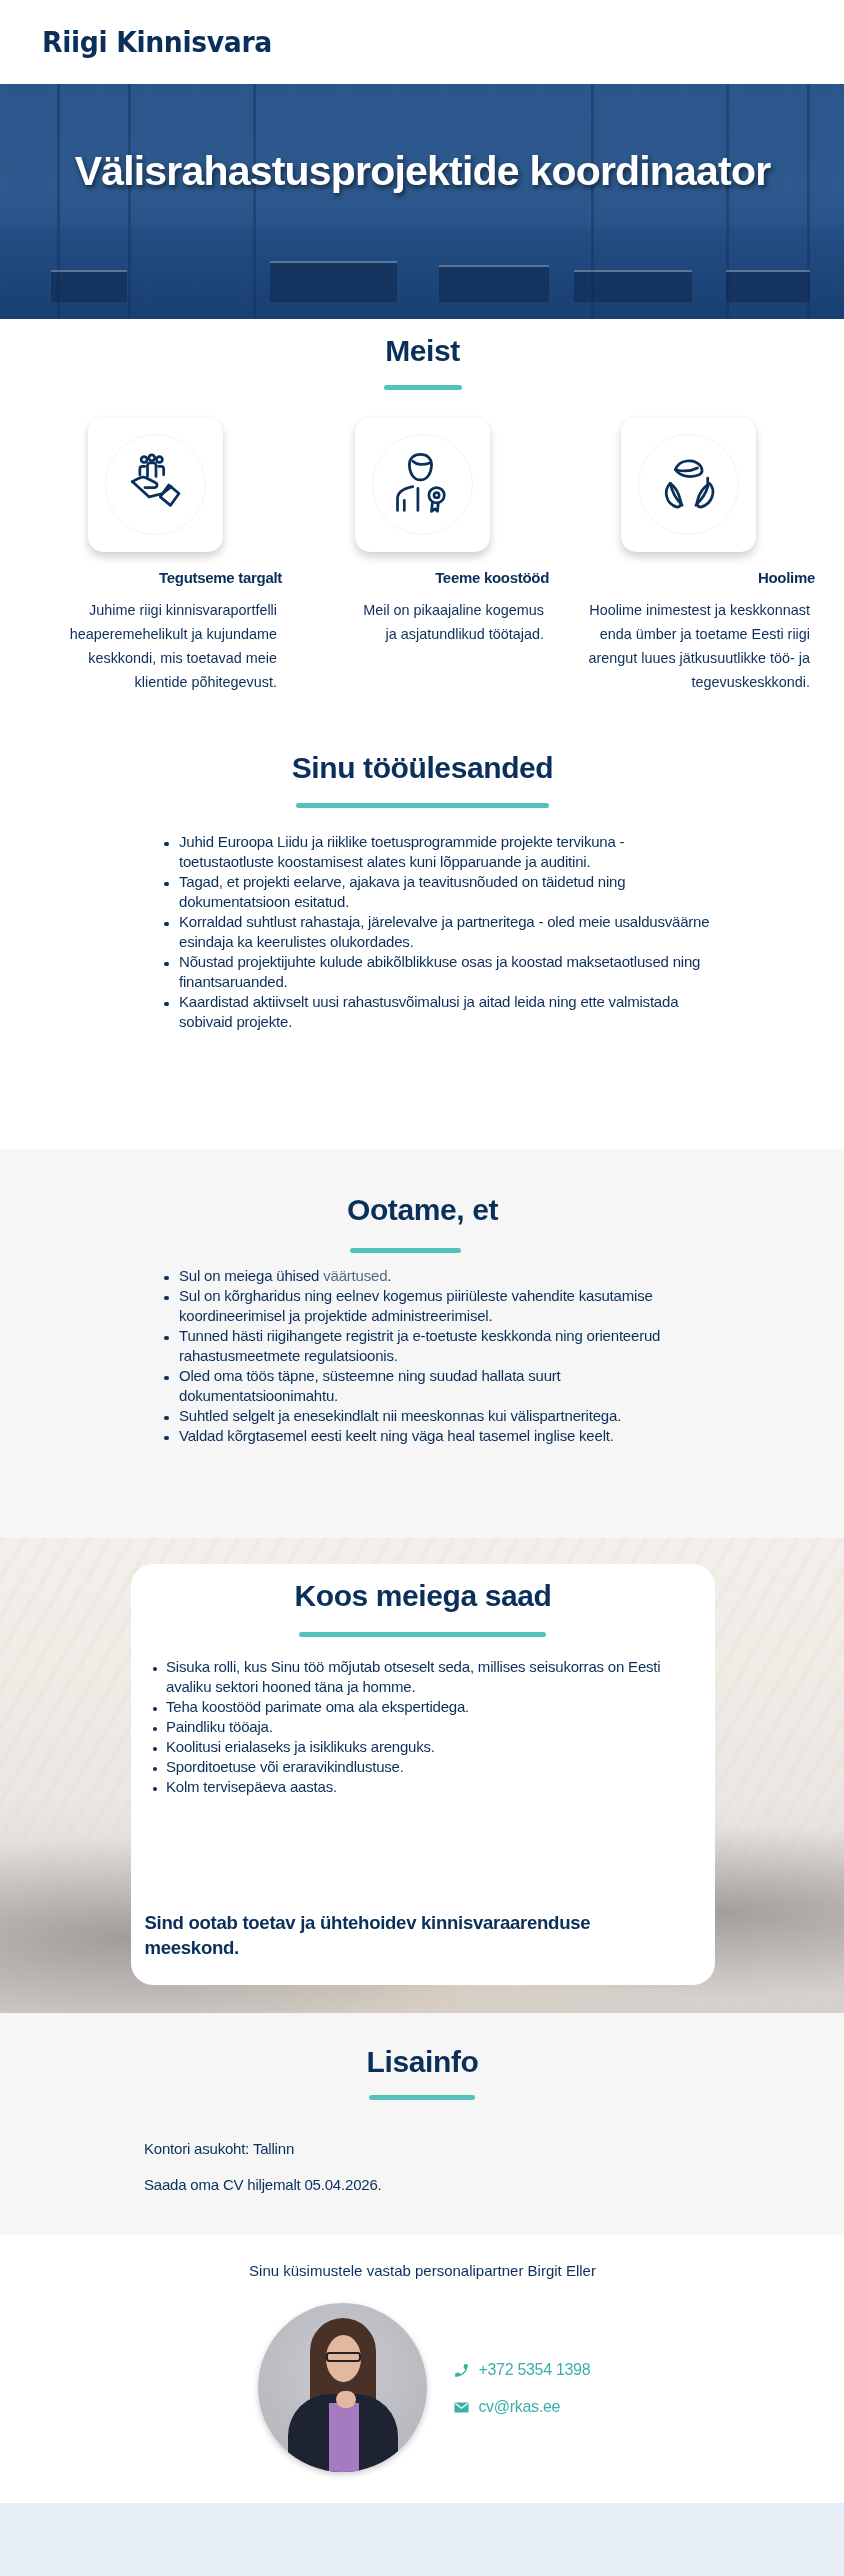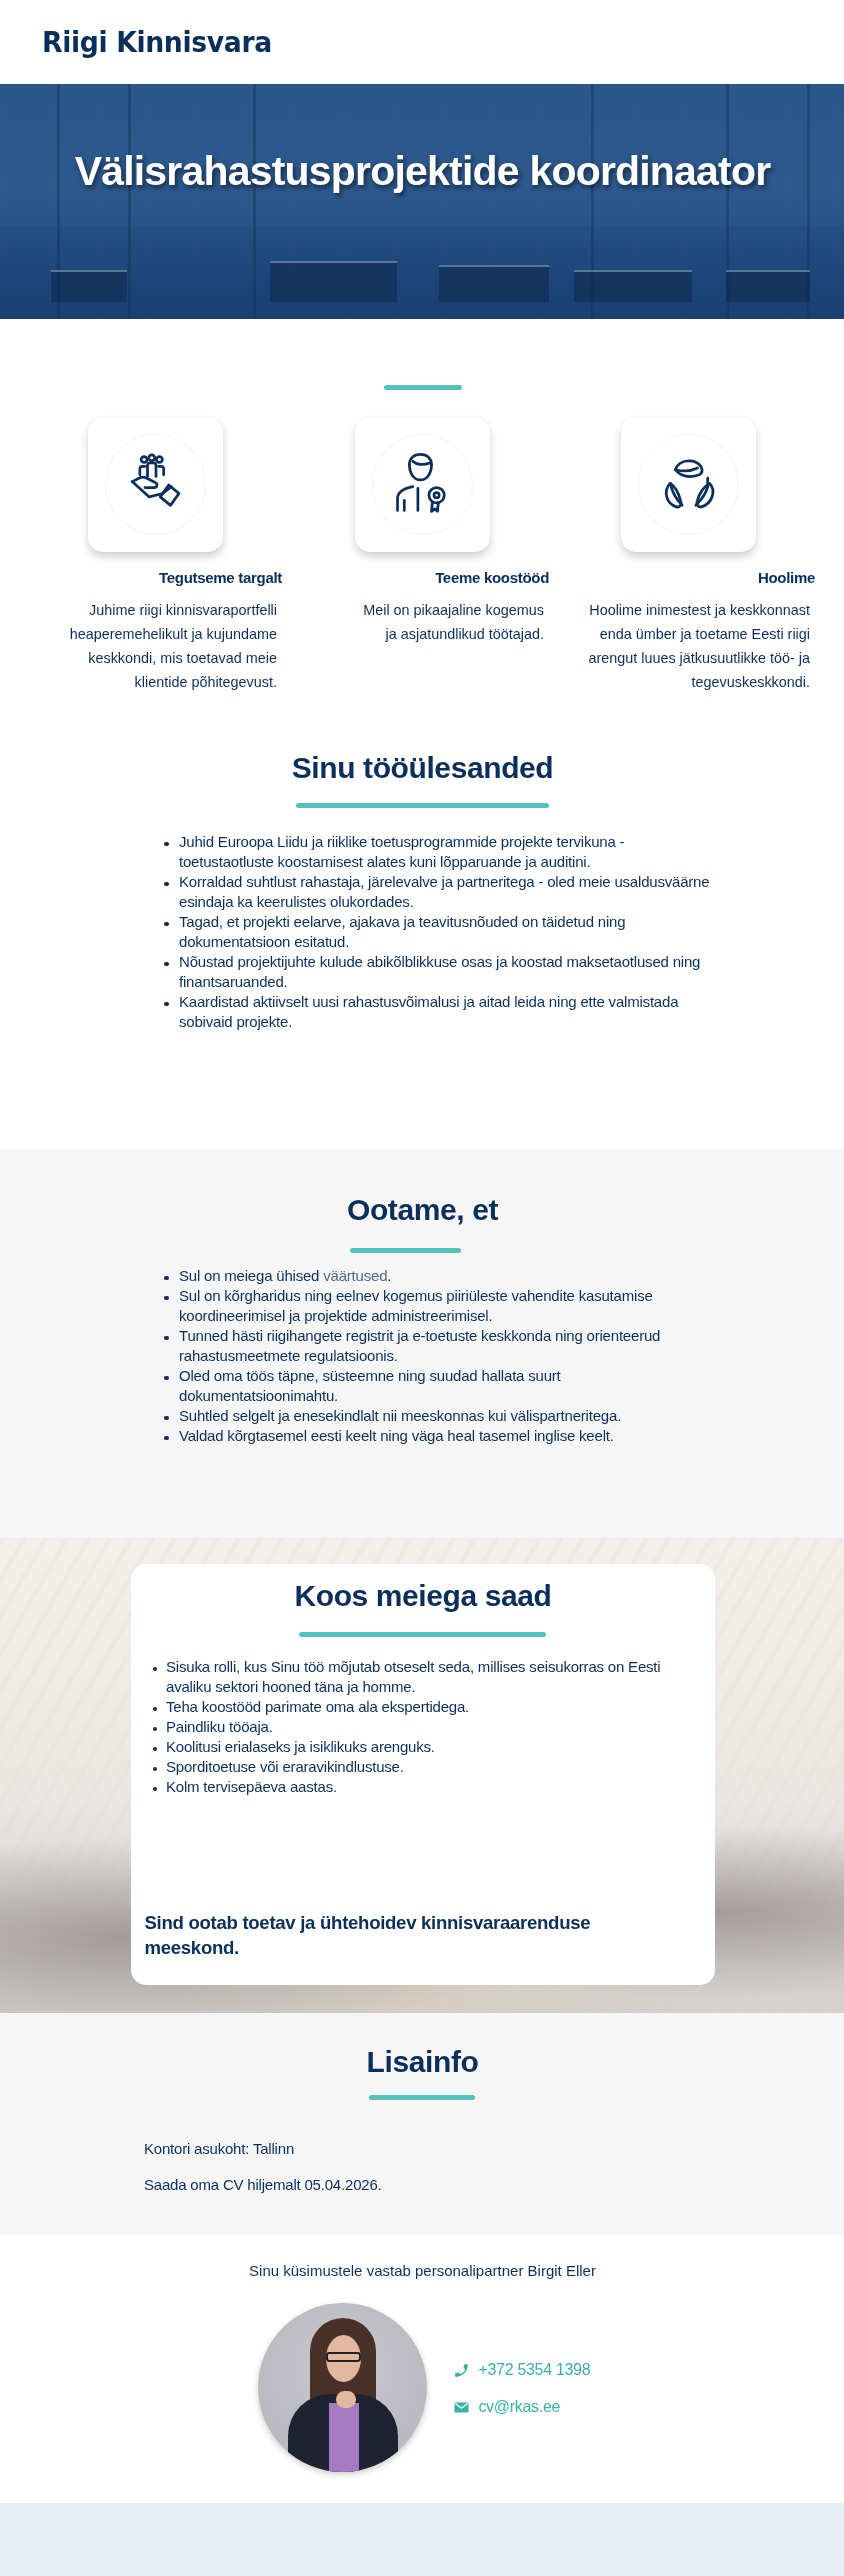--- a/index.html
+++ b/index.html
@@ -59,21 +59,21 @@
   .benefits { height: 475px; position: relative; overflow: hidden;
     background:
       linear-gradient(rgba(246,246,246,0.72), rgba(246,246,246,0.72)),
       repeating-linear-gradient(120deg, rgba(200,170,130,0.35) 0 5px, rgba(240,225,200,0.2) 5px 18.6px),
       linear-gradient(180deg, #e8dccb 0%, #d8cbb8 30%, #bfb7ad 55%, #7a6e66 80%, #5a5250 100%);
   }
   .benefits .crowd { position: absolute; left: 0; right: 0; bottom: 0; height: 253px;
     background: radial-gradient(ellipse at 15% 70%, rgba(60,50,50,0.35), transparent 40%),
                 radial-gradient(ellipse at 85% 60%, rgba(60,50,50,0.35), transparent 40%),
                 radial-gradient(ellipse at 50% 90%, rgba(220,200,170,0.35), transparent 50%); }
-  .benefit-card { position: absolute; left: 131px; top: 26px; width: 584px; height: 421px; background: #fff; border-radius: 15px; }
+  .benefit-card { position: absolute; left: 131px; top: 26px; width: 584px; height: 421px; background: #fff; border-radius: 22px; }
   .benefit-card .section-title { position: absolute; left: 0; right: 0; top: 15px; }
   .benefit-card .title-bar { position: absolute; left: 168px; top: 68px; width: 247px; }
   .benefit-card ul { position: absolute; left: 0; width: 574px; top: 93px; }
   .benefit-card ul li { padding-left: 35px; }
   .benefit-card ul li::before { left: 22px; }
   .benefit-closing { position: absolute; left: 13.5px; top: 215px; width: 473px; margin-top: 131px; font-weight: bold; font-size: 18.6px; line-height: 25px; color: #0b2f5b; letter-spacing: -0.3px; }
 
   
   .lisainfo { height: 222px; background: #f6f6f6; position: relative; }
   .lisainfo .section-title { position: absolute; left: 0; right: 0; top: 32px; }
@@ -116,20 +116,21 @@
     <div class="table" style="left:51px;width:76px"></div>
     <div class="table" style="left:270px;width:127px;height:41px"></div>
     <div class="table" style="left:439px;width:110px;height:37px"></div>
     <div class="table" style="left:574px;width:118px"></div>
     <div class="table" style="left:726px;width:84px"></div>
   </div>
   <h1 class="hero-title">Välisrahastusprojektide koordinaator</h1>
 </section>
 
 <section class="meist">
+  <h2 class="section-title">Meist</h2>
   <div class="title-bar"></div>
 
   <div class="value-col" style="left:29px">
     <div class="value-card">
       <div class="ring"></div>
       <svg viewBox="0 0 80 80" fill="none" stroke="#0b2f5b" stroke-width="3.2" stroke-linecap="round" stroke-linejoin="round">
         <circle cx="26" cy="10" r="3.5"></circle>
           <circle cx="35" cy="8" r="3.5"></circle>
           <circle cx="44" cy="10" r="3.5"></circle>
         <path d="M21 28v-7a3 3 0 0 1 3-3h3"></path>
@@ -181,22 +182,22 @@
     <div class="value-heading">Hoolime</div>
     <div class="value-text">Hoolime inimestest ja keskkonnast enda ümber ja toetame Eesti riigi arengut luues jätkusuutlikke töö- ja tegevuskeskkondi.</div>
   </div>
 </section>
 
 <section class="tasks">
   <h2 class="section-title">Sinu tööülesanded</h2>
   <div class="title-bar"></div>
   <ul class="bullets">
     <li>Juhid Euroopa Liidu ja riiklike toetusprogrammide projekte tervikuna - toetustaotluste koostamisest alates kuni lõpparuande ja auditini.</li>
+    <li>Tagad, et projekti eelarve, ajakava ja teavitusnõuded on täidetud ning dokumentatsioon esitatud.</li>
     <li>Korraldad suhtlust rahastaja, järelevalve ja partneritega - oled meie usaldusväärne esindaja ka keerulistes olukordades.</li>
-    <li>Tagad, et projekti eelarve, ajakava ja teavitusnõuded on täidetud ning dokumentatsioon esitatud.</li>
     <li>Nõustad projektijuhte kulude abikõlblikkuse osas ja koostad maksetaotlused ning finantsaruanded.</li>
     <li>Kaardistad aktiivselt uusi rahastusvõimalusi ja aitad leida ning ette valmistada sobivaid projekte.</li>
   </ul>
 </section>
 
 <section class="ootame">
   <h2 class="section-title">Ootame, et</h2>
   <div class="title-bar"></div>
   <ul class="bullets">
     <li><span>Sul on meiega ühised </span><a class="link-values">väärtused</a><span>.</span></li>

